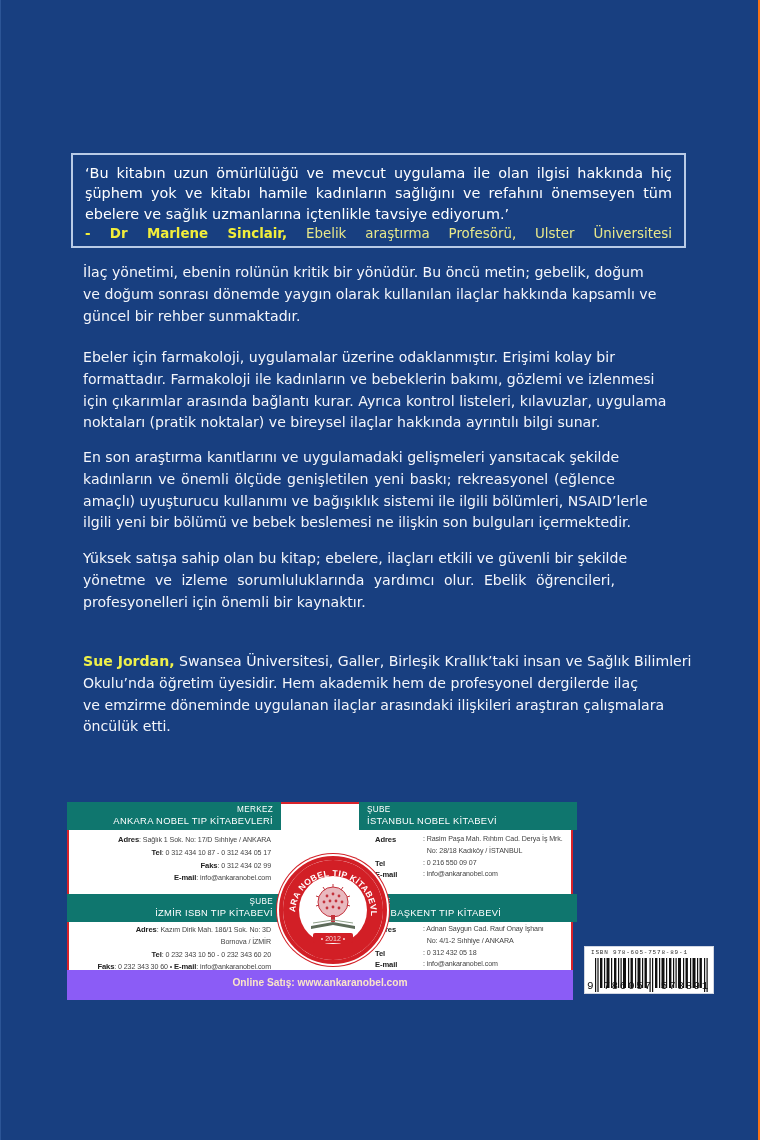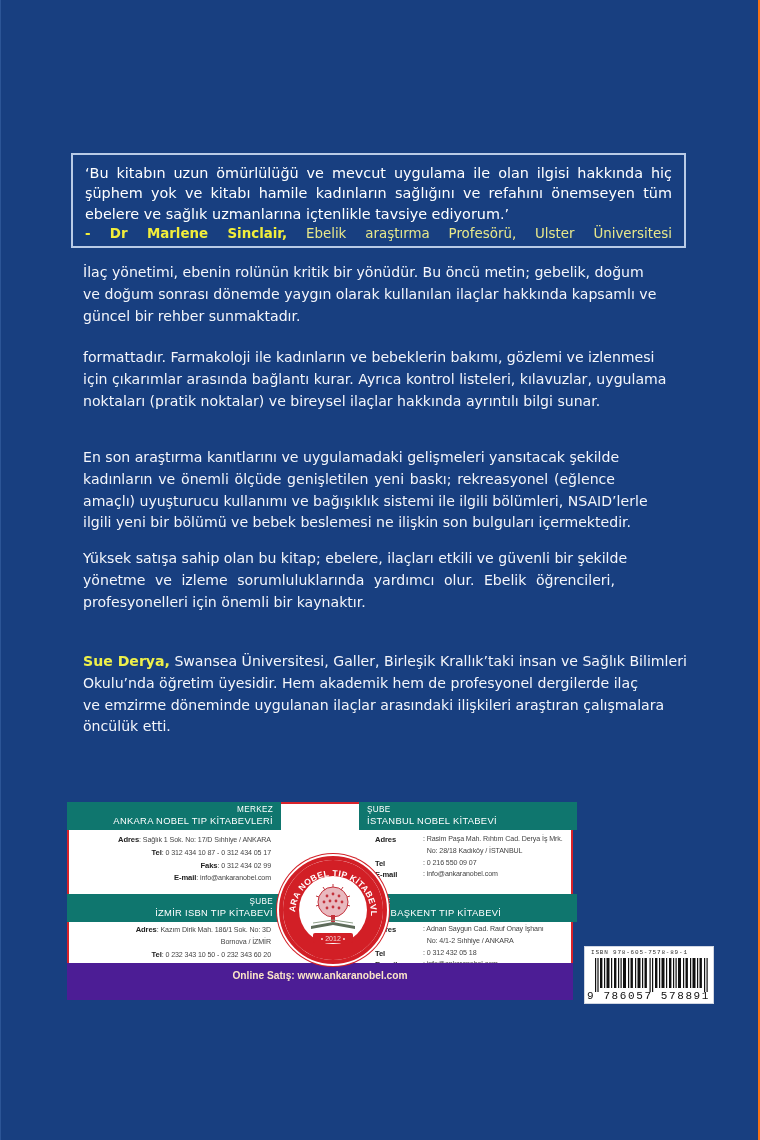--- a/index.html
+++ b/index.html
@@ -69,38 +69,38 @@
       font-family: "Liberation Sans", sans-serif;
       letter-spacing: -0.1px;
     }
     .pub-info b { color: #222; font-weight: bold; font-size: 7.6px; }
     .pub-info.left { text-align: right; }
     .pub-info .row { display: block; white-space: nowrap; }
     .pub-info.right .row { display: flex; }
     .pub-info.right .k { width: 48px; font-weight: bold; color: #222; font-size: 7.6px; }
     .pub-info.right .v { flex: 1; }
     .pub-footer {
-      position: absolute; left: -2px; bottom: -2px; width: 506px; height: 37px;
-      background: #4c1d95; color: #fbe5c8; text-align: center;
+      position: absolute; left: -2px; bottom: -2px; width: 506px; height: 30px;
+      background: #8b5cf6; color: #fbe5c8; text-align: center;
       font-weight: bold; font-size: 10.2px; line-height: 26px;
     }
 
     
     .seal {
       position: absolute; left: 278px; top: 856px; width: 108px; height: 108px;
       border-radius: 50%;
       background: #ffffff;
       border: 4px solid #d21f26;
       box-shadow: 0 0 0 2px #ffffff, 0 0 0 3px #d21f26;
     }
     .seal svg { position: absolute; left: -4px; top: -4px; width: 108px; height: 108px; }
 
     
     .barcode {
-      position: absolute; left: 583px; top: 946px; width: 130px; height: 58px;
+      position: absolute; left: 583px; top: 946px; width: 130px; height: 48px;
       background: #ffffff; border: 1px solid #d0d6e2;
       color: #111;
     }
     .barcode .isbn {
       position: absolute; left: 6px; top: 2px; font-size: 6px; letter-spacing: 0.8px;
       font-family: "Liberation Mono", monospace; color: #333; white-space: nowrap;
     }
     .barcode .bars { position: absolute; left: 10px; top: 11px; width: 118px; height: 34px; }
     .barcode .digits {
       position: absolute; left: 2px; bottom: 1px; font-size: 11px; letter-spacing: 1.6px;
@@ -119,40 +119,41 @@
     <span class="attribution"><span class="name">- Dr Marlene Sinclair,</span><span class="rest"> Ebelik araştırma Profesörü, Ulster Üniversitesi</span></span>
   </div>
 
   <div class="body-text para-1">
     <span class="line">İlaç yönetimi, ebenin rolünün kritik bir yönüdür. Bu öncü metin; gebelik, doğum</span>
     <span class="line">ve doğum sonrası dönemde yaygın olarak kullanılan ilaçlar hakkında kapsamlı ve</span>
     <span class="line last">güncel bir rehber sunmaktadır.</span>
   </div>
 
   <div class="body-text para-2">
+    <span class="line">Ebeler için farmakoloji, uygulamalar üzerine odaklanmıştır. Erişimi kolay bir</span>
     <span class="line">formattadır. Farmakoloji ile kadınların ve bebeklerin bakımı, gözlemi ve izlenmesi</span>
     <span class="line">için çıkarımlar arasında bağlantı kurar. Ayrıca kontrol listeleri, kılavuzlar, uygulama</span>
     <span class="line last">noktaları (pratik noktalar) ve bireysel ilaçlar hakkında ayrıntılı bilgi sunar.</span>
   </div>
 
   <div class="body-text para-3">
     <span class="line">En son araştırma kanıtlarını ve uygulamadaki gelişmeleri yansıtacak şekilde</span>
     <span class="line">kadınların ve önemli ölçüde genişletilen yeni baskı; rekreasyonel (eğlence</span>
     <span class="line">amaçlı) uyuşturucu kullanımı ve bağışıklık sistemi ile ilgili bölümleri, NSAID’lerle</span>
     <span class="line last">ilgili yeni bir bölümü ve bebek beslemesi ne ilişkin son bulguları içermektedir.</span>
   </div>
 
   <div class="body-text para-4">
     <span class="line">Yüksek satışa sahip olan bu kitap; ebelere, ilaçları etkili ve güvenli bir şekilde</span>
     <span class="line">yönetme ve izleme sorumluluklarında yardımcı olur. Ebelik öğrencileri,</span>
     <span class="line last">profesyonelleri için önemli bir kaynaktır.</span>
   </div>
 
   <div class="body-text para-5">
-    <span class="line"><span class="author-name">Sue Derya,</span><span> Swansea Üniversitesi, Galler, Birleşik Krallık’taki insan ve Sağlık Bilimleri</span></span>
+    <span class="line"><span class="author-name">Sue Jordan,</span><span> Swansea Üniversitesi, Galler, Birleşik Krallık’taki insan ve Sağlık Bilimleri</span></span>
     <span class="line">Okulu’nda öğretim üyesidir. Hem akademik hem de profesyonel dergilerde ilaç</span>
     <span class="line">ve emzirme döneminde uygulanan ilaçlar arasındaki ilişkileri araştıran çalışmalara</span>
     <span class="line last">öncülük etti.</span>
   </div>
 
   <div class="publisher">
 
     <div class="pub-header left" style="left:-2px; top:-2px; width:214px; height:28px; padding:3px 8px 0 0;">
       <div>MERKEZ</div>
       <div class="h2">ANKARA NOBEL TIP KİTABEVLERİ</div>

